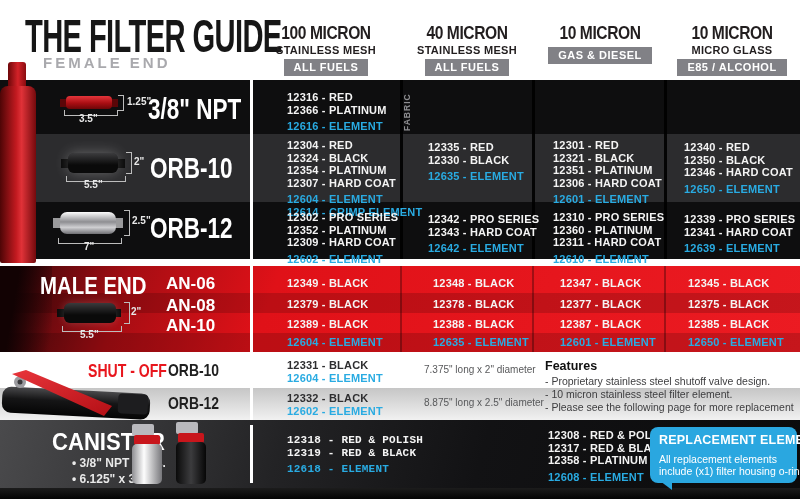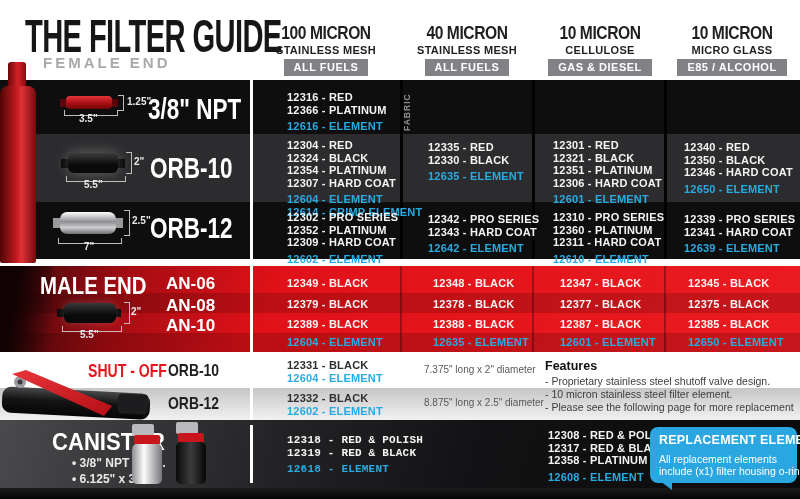--- a/index.html
+++ b/index.html
@@ -65,21 +65,20 @@
     <div class="media">STAINLESS MESH</div>
     <div class="fuel">ALL FUELS</div>
   </div>
   <div class="abs colhead" style="left:392px;top:22px;">
     <div class="micron">40 MICRON</div>
     <div class="media">STAINLESS MESH</div>
     <div class="fuel">ALL FUELS</div>
   </div>
   <div class="abs colhead" style="left:525px;top:22px;">
     <div class="micron">10 MICRON</div>
-    <div class="media">CELLULOSE</div>
     <div class="fuel">GAS &amp; DIESEL</div>
   </div>
   <div class="abs colhead" style="left:657px;top:22px;">
     <div class="micron">10 MICRON</div>
     <div class="media">MICRO GLASS</div>
     <div class="fuel">E85 / ALCOHOL</div>
   </div>
 
   <div class="abs" style="left:0;top:80px;width:800px;height:179px;background:#0e0e0f;"></div>
   <div class="abs" style="left:0;top:134px;width:800px;height:68px;background:#2c2c2e;"></div>

